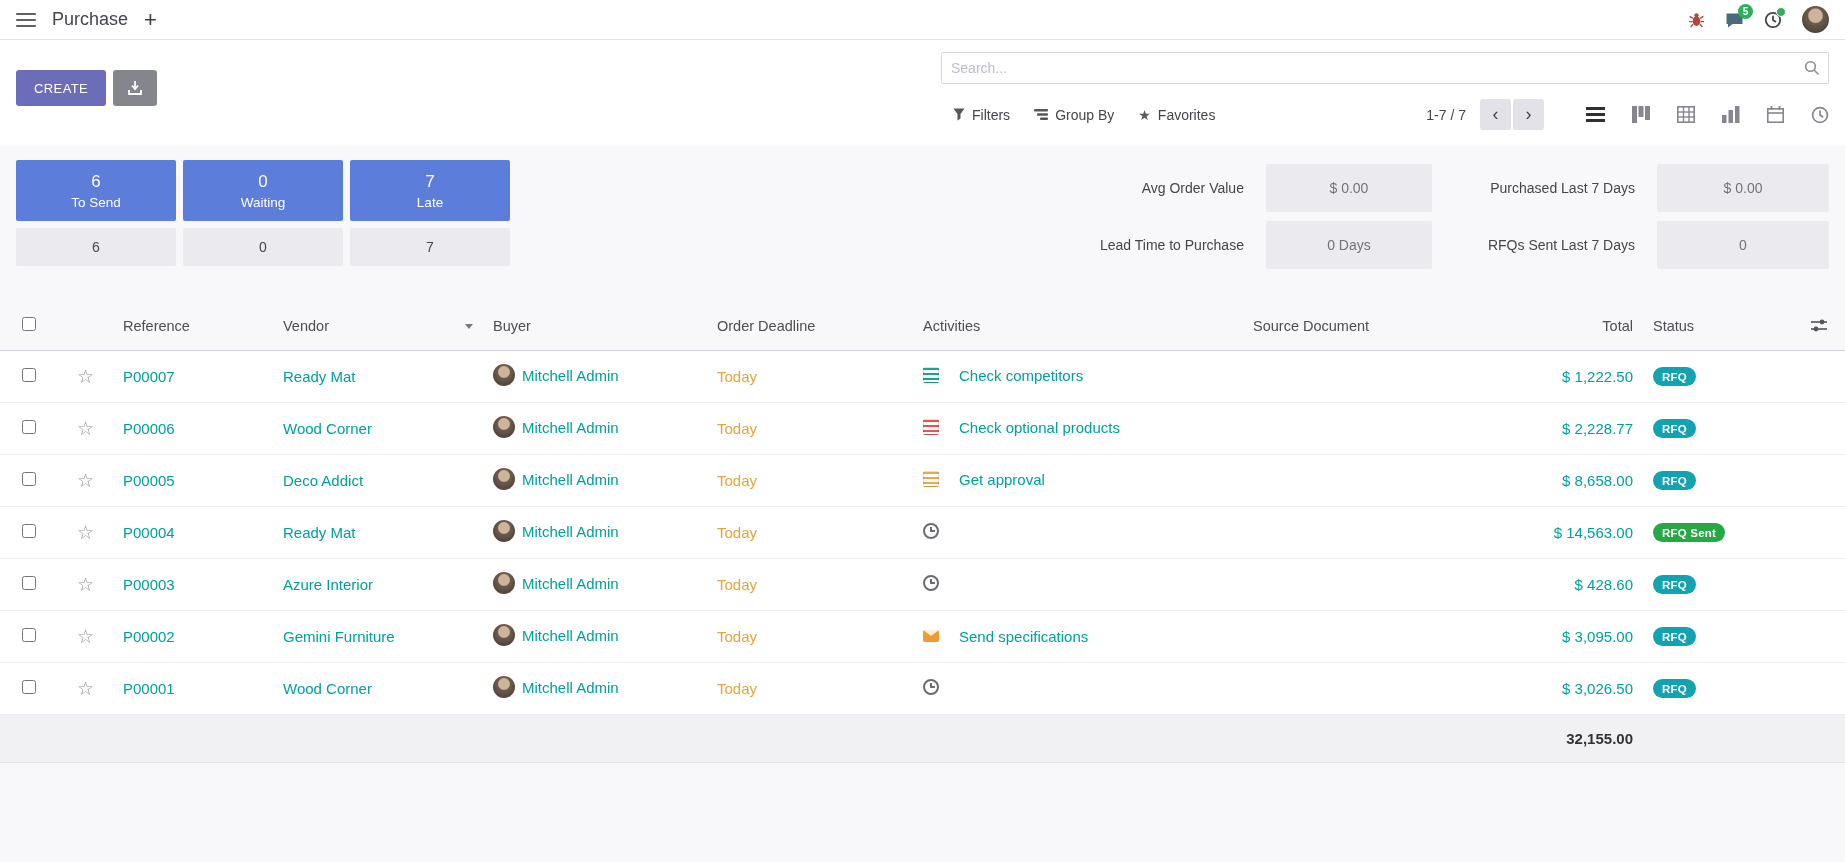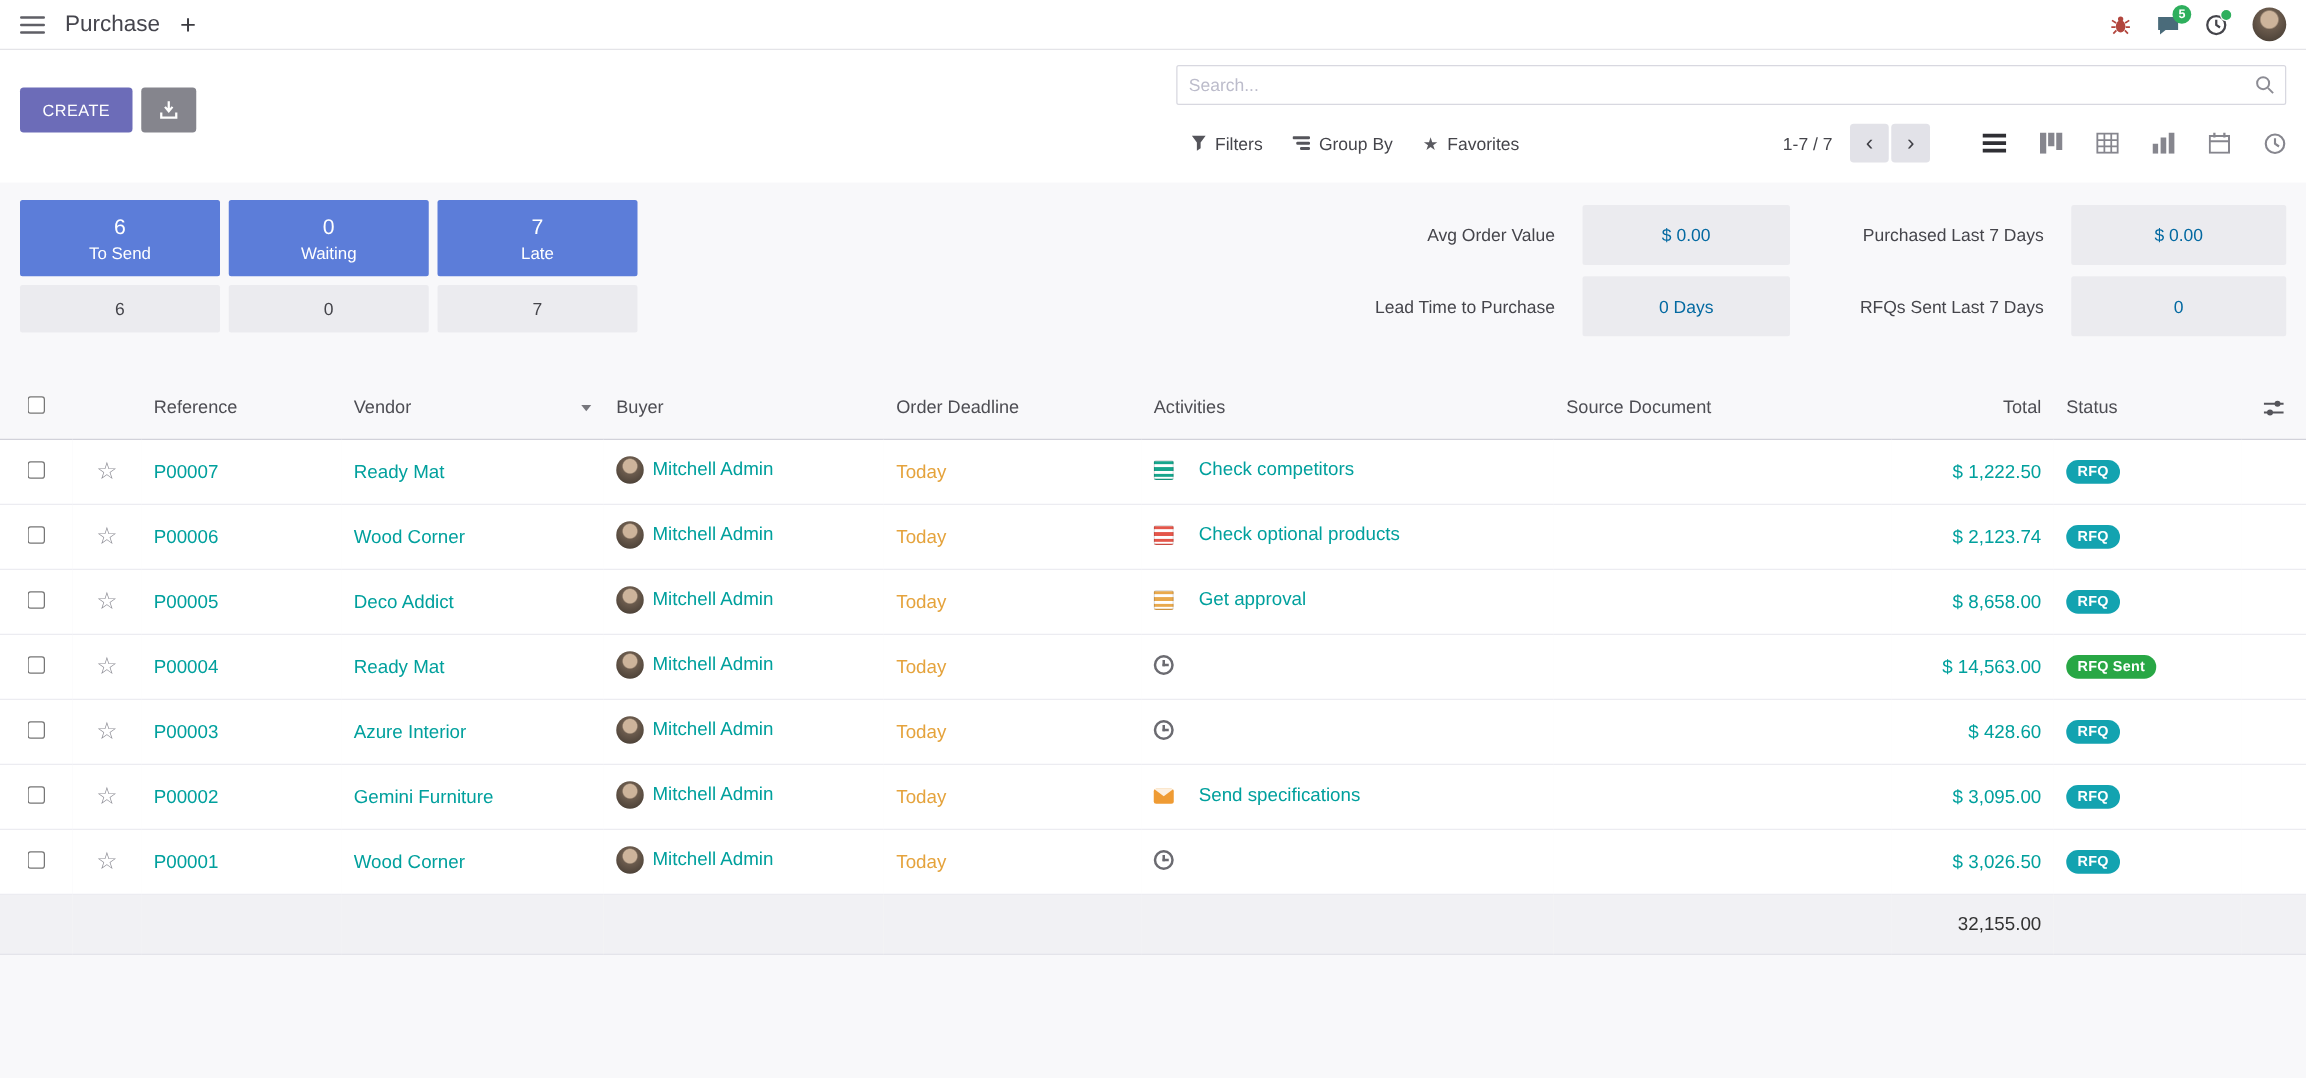--- a/index.html
+++ b/index.html
@@ -91,21 +91,21 @@
   .tile-blue .tile-count { font-size: 17px; }
   .tile-blue .tile-label { font-size: 13.5px; }
   .tile-gray {
     background: #ebebef; color: #45454b; border-radius: 2px; cursor: pointer;
     display: flex; align-items: center; justify-content: center; font-size: 14px;
   }
   .dash-right { display: grid; grid-template-columns: auto 166px auto 172px; grid-template-rows: 48px 48px; row-gap: 9px; align-items: center; margin-top: 4px; }
   .stat-label { text-align: right; padding: 0 22px 0 56px; font-size: 14px; color: #45454b; white-space: nowrap; }
   .stat-value {
     background: #ebebef; height: 48px; border-radius: 2px; cursor: pointer;
-    display: flex; align-items: center; justify-content: center; font-size: 14px; color: #0369a1;
+    display: flex; align-items: center; justify-content: center; font-size: 14px; color: #737373;
   }
 
   
   table.rfq-table { width: 100%; border-collapse: collapse; margin-top: 12px; table-layout: fixed; }
   thead th {
     font-weight: 500; font-size: 14.5px; color: #4d4d53; text-align: left;
     padding: 16px 10px; border-bottom: 1px solid #d2d2da; cursor: pointer; white-space: nowrap;
   }
   thead th.num { text-align: right; }
   tbody td { background: #fff; border-bottom: 1px solid #ececf1; height: 52px; padding: 0 10px; white-space: nowrap; overflow: hidden; }
@@ -134,21 +134,21 @@
   }
 
   .badge {
     display: inline-block; color: #fff; font-size: 11.5px; font-weight: bold;
     padding: 3.5px 9px; border-radius: 11px; letter-spacing: .2px;
   }
   .badge[data-kind="info"] { background: #13a3b0; }
   .badge[data-kind="success"] { background: #28a745; }
 
   tfoot td { background: #f1f1f4; height: 48px; padding: 0 10px; border-bottom: 1px solid #e4e4ea; }
-  .footer-total { font-weight: normal; color: #333; font-size: 15px; margin-left: 20px; }
+  .footer-total { font-weight: bold; color: #333; font-size: 15px; margin-left: 20px; }
 
   .caret-down { width: 0; height: 0; border: 4px solid transparent; border-top: 5px solid #77777d; display: inline-block; margin-left: 6px; vertical-align: middle; }
   .th-star, .th-gear { text-align: center; }
   svg { display: block; }
 </style>
 </head>
 <body>
 
 <nav class="topbar">
   <div class="topbar-left">
@@ -388,21 +388,21 @@
       <td><span class="buyer-wrap">
             <span class="avatar avatar-cell"></span>
             <a class="link">Mitchell Admin</a>
           </span></td>
       <td><span class="deadline">Today</span></td>
       <td><span class="activity-wrap">
             <span class="activity-icon" data-icon="list-red"></span>
             <a class="link">Check optional products</a>
           </span></td>
       <td><span></span></td>
-      <td class="cell-total"><span class="link">$ 2,123.74</span></td>
+      <td class="cell-total"><span class="link">$ 2,228.77</span></td>
       <td><span class="badge" data-kind="info">RFQ</span></td>
       <td></td>
     </tr>
 
     <tr>
       <td class="cell-center"><input type="checkbox" style=""></td>
       <td class="cell-center"><span class="star">☆</span></td>
       <td><a class="link">P00005</a></td>
       <td><a class="link">Deco Addict</a></td>
       <td><span class="buyer-wrap">

